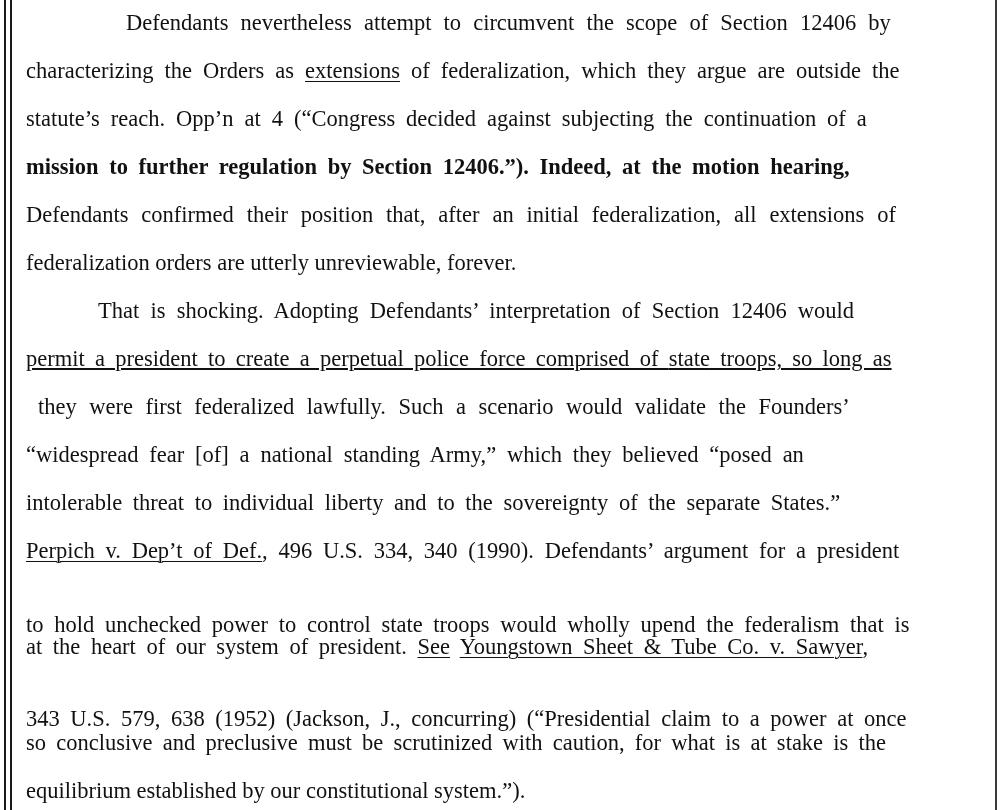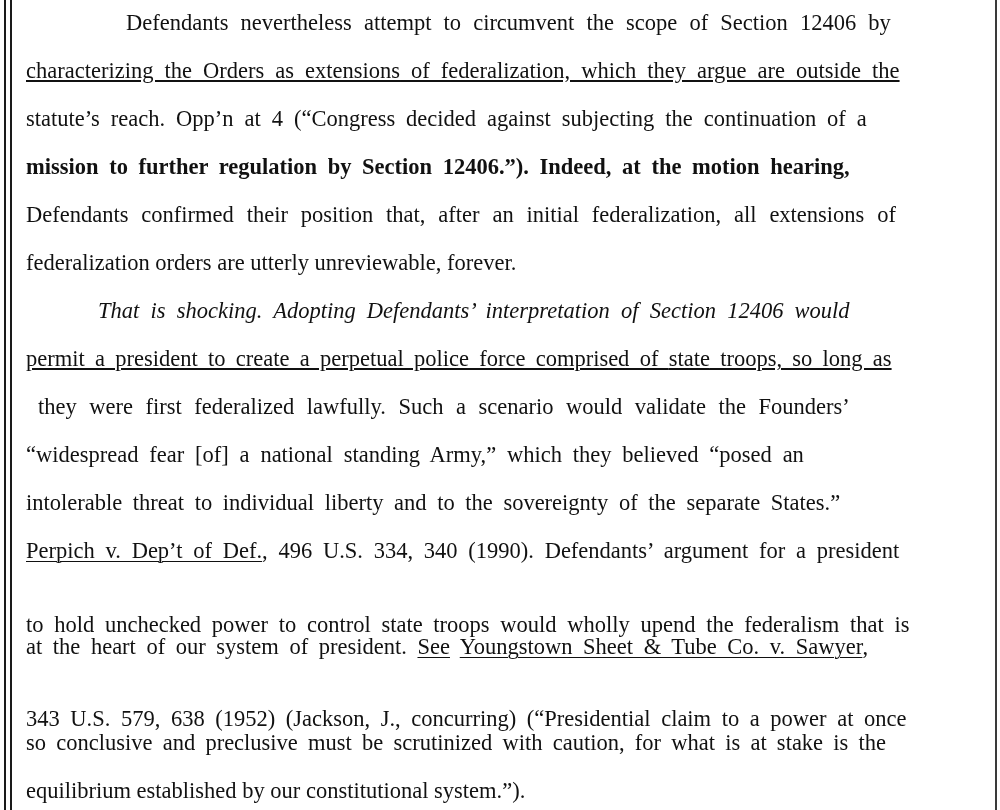--- a/index.html
+++ b/index.html
@@ -70,39 +70,39 @@
 <div class="border-left-outer"></div>
 <div class="border-left-inner"></div>
 <div class="border-right"></div>
 
 <div class="page" id="page">
 
   <div>
     <div class="line" style="top: 8px; left: 72px; width: auto; word-spacing: 6.5px; margin-left: 28px;">
       <span>Defendants nevertheless attempt to circumvent the scope of Section 12406 by</span>
     </div>
-    <div class="line" style="top: 56px; width: auto; word-spacing: 5.40909px; text-decoration: underline;">
+    <div class="line" style="top: 56px; width: auto; word-spacing: 5.40909px;">
       <span>characterizing the Orders as </span><span class="u">extensions</span><span> of federalization, which they argue are outside the</span>
     </div>
     <div class="line" style="top: 104px; width: auto; word-spacing: 5.34783px;">
       <span>statute’s reach.  Opp’n at 4 (“Congress decided against subjecting the continuation of a</span>
     </div>
     <div class="line" style="top: 152px; width: auto; word-spacing: 5px; font-weight: bold;">
       <span>mission to further regulation by Section 12406.”).  Indeed, at the motion hearing,</span>
     </div>
     <div class="line" style="top: 200px; width: auto; word-spacing: 7.2381px;">
       <span>Defendants confirmed their position that, after an initial federalization, all extensions of</span>
     </div>
     <div class="line last" style="top:248px;">
       <span>federalization orders are utterly unreviewable, forever.</span>
     </div>
   </div>
 
   <div>
-    <div class="line" style="top: 296px; left: 72px; width: auto; word-spacing: 5.6px; font-style: italic;">
+    <div class="line" style="top: 296px; left: 72px; width: auto; word-spacing: 5.6px;">
       <span>That is shocking.  Adopting Defendants’ interpretation of Section 12406 would</span>
     </div>
     <div class="line" style="top: 344px; width: auto; word-spacing: 4.64px; text-decoration: underline;">
       <span>permit a president to create a perpetual police force comprised of </span><span class="u">state</span><span> troops, so long as</span>
     </div>
     <div class="line" style="top: 392px; width: auto; word-spacing: 6.90909px; margin-left: 12px;">
       <span>they were first federalized lawfully.  Such a scenario would validate the Founders’</span>
     </div>
     <div class="line" style="top: 440px; width: auto; word-spacing: 5.19048px;">
       <span>“widespread fear [of] a national standing Army,” which they believed “posed an</span>

